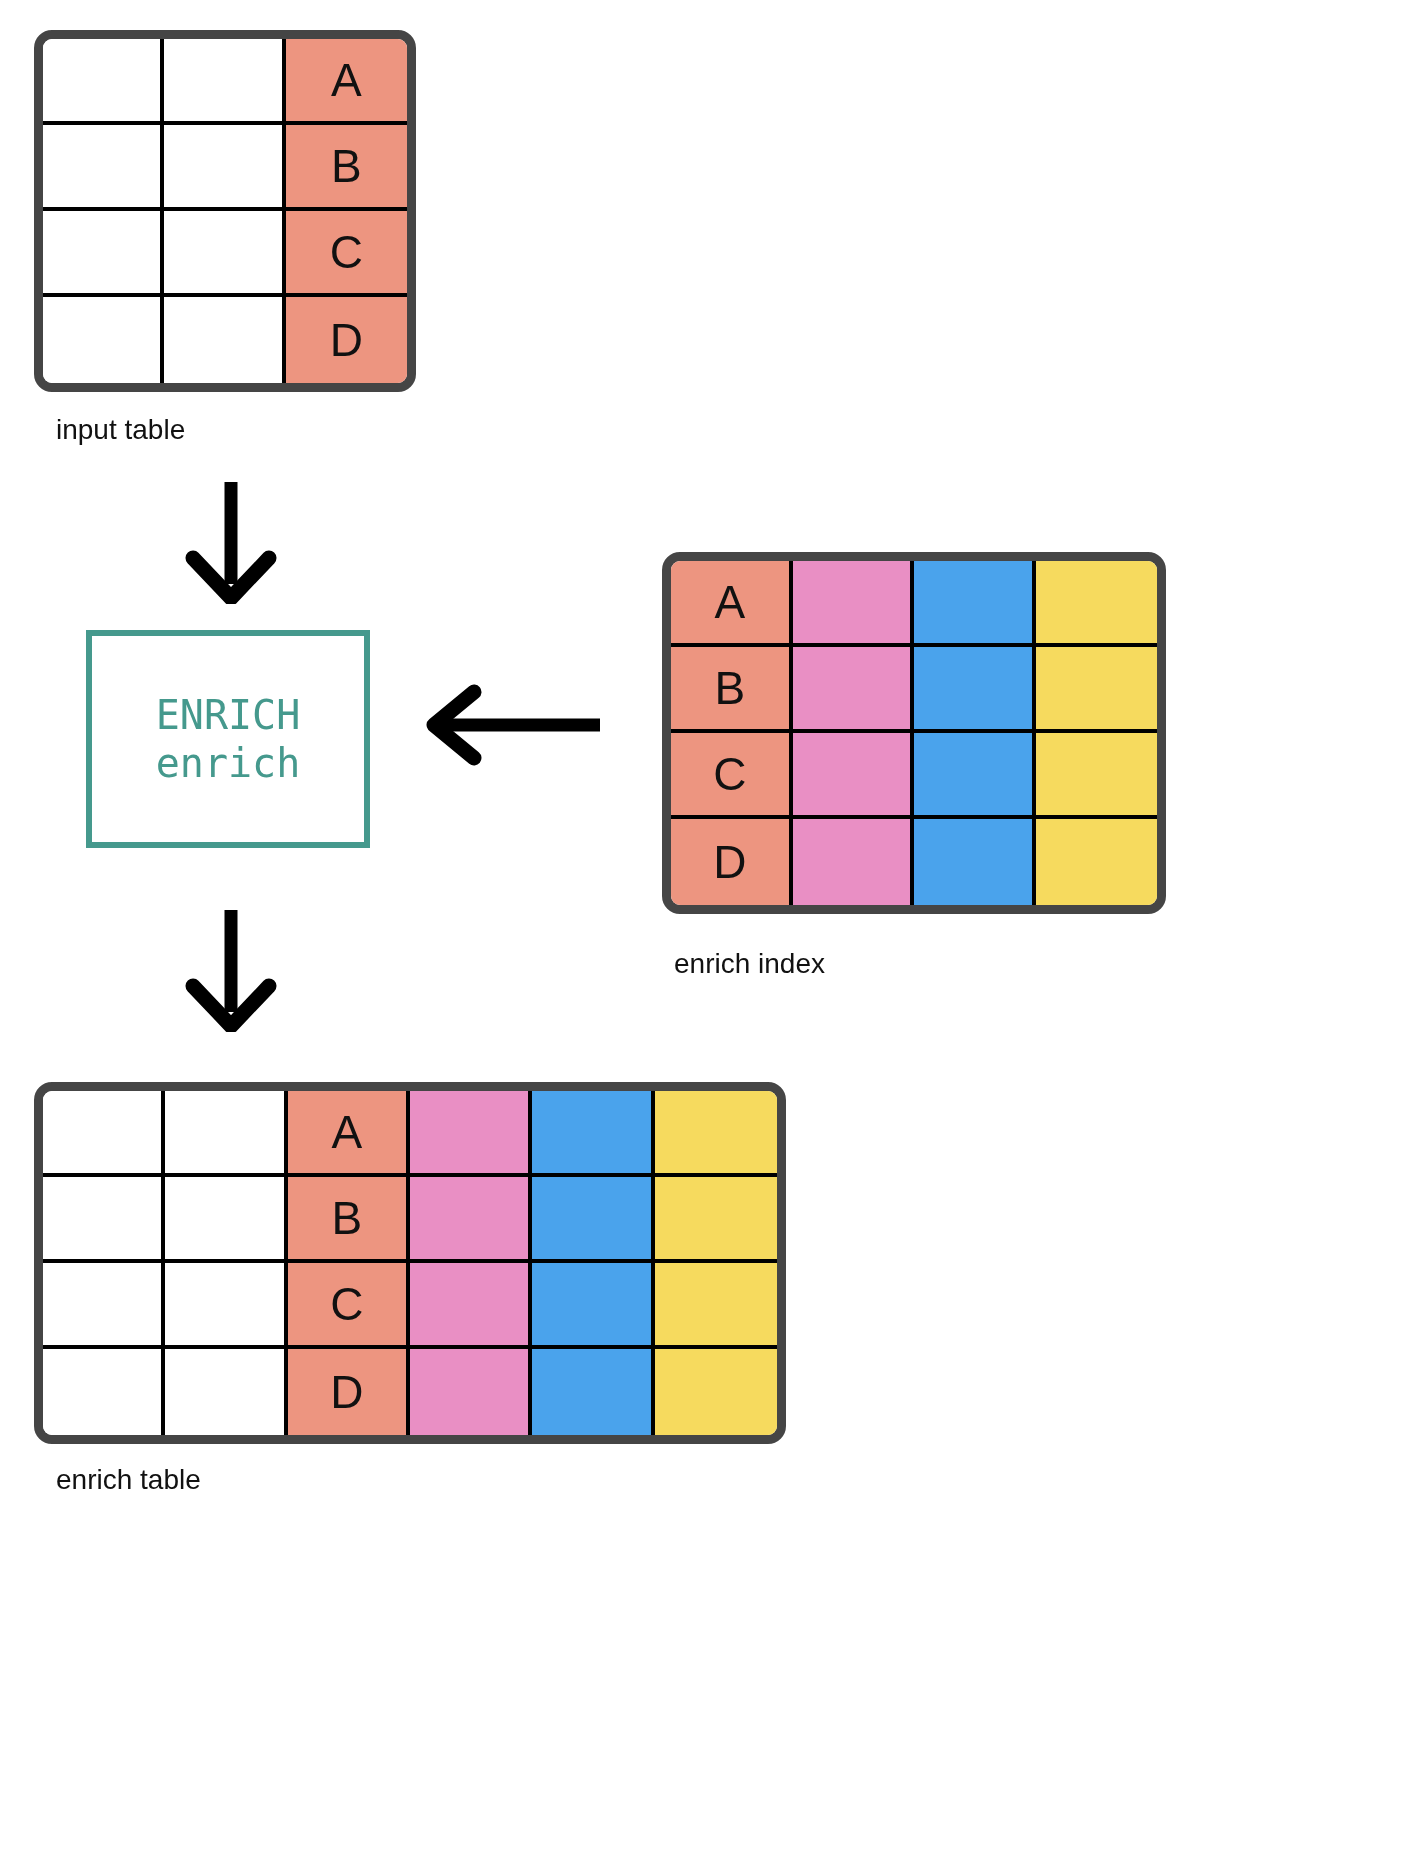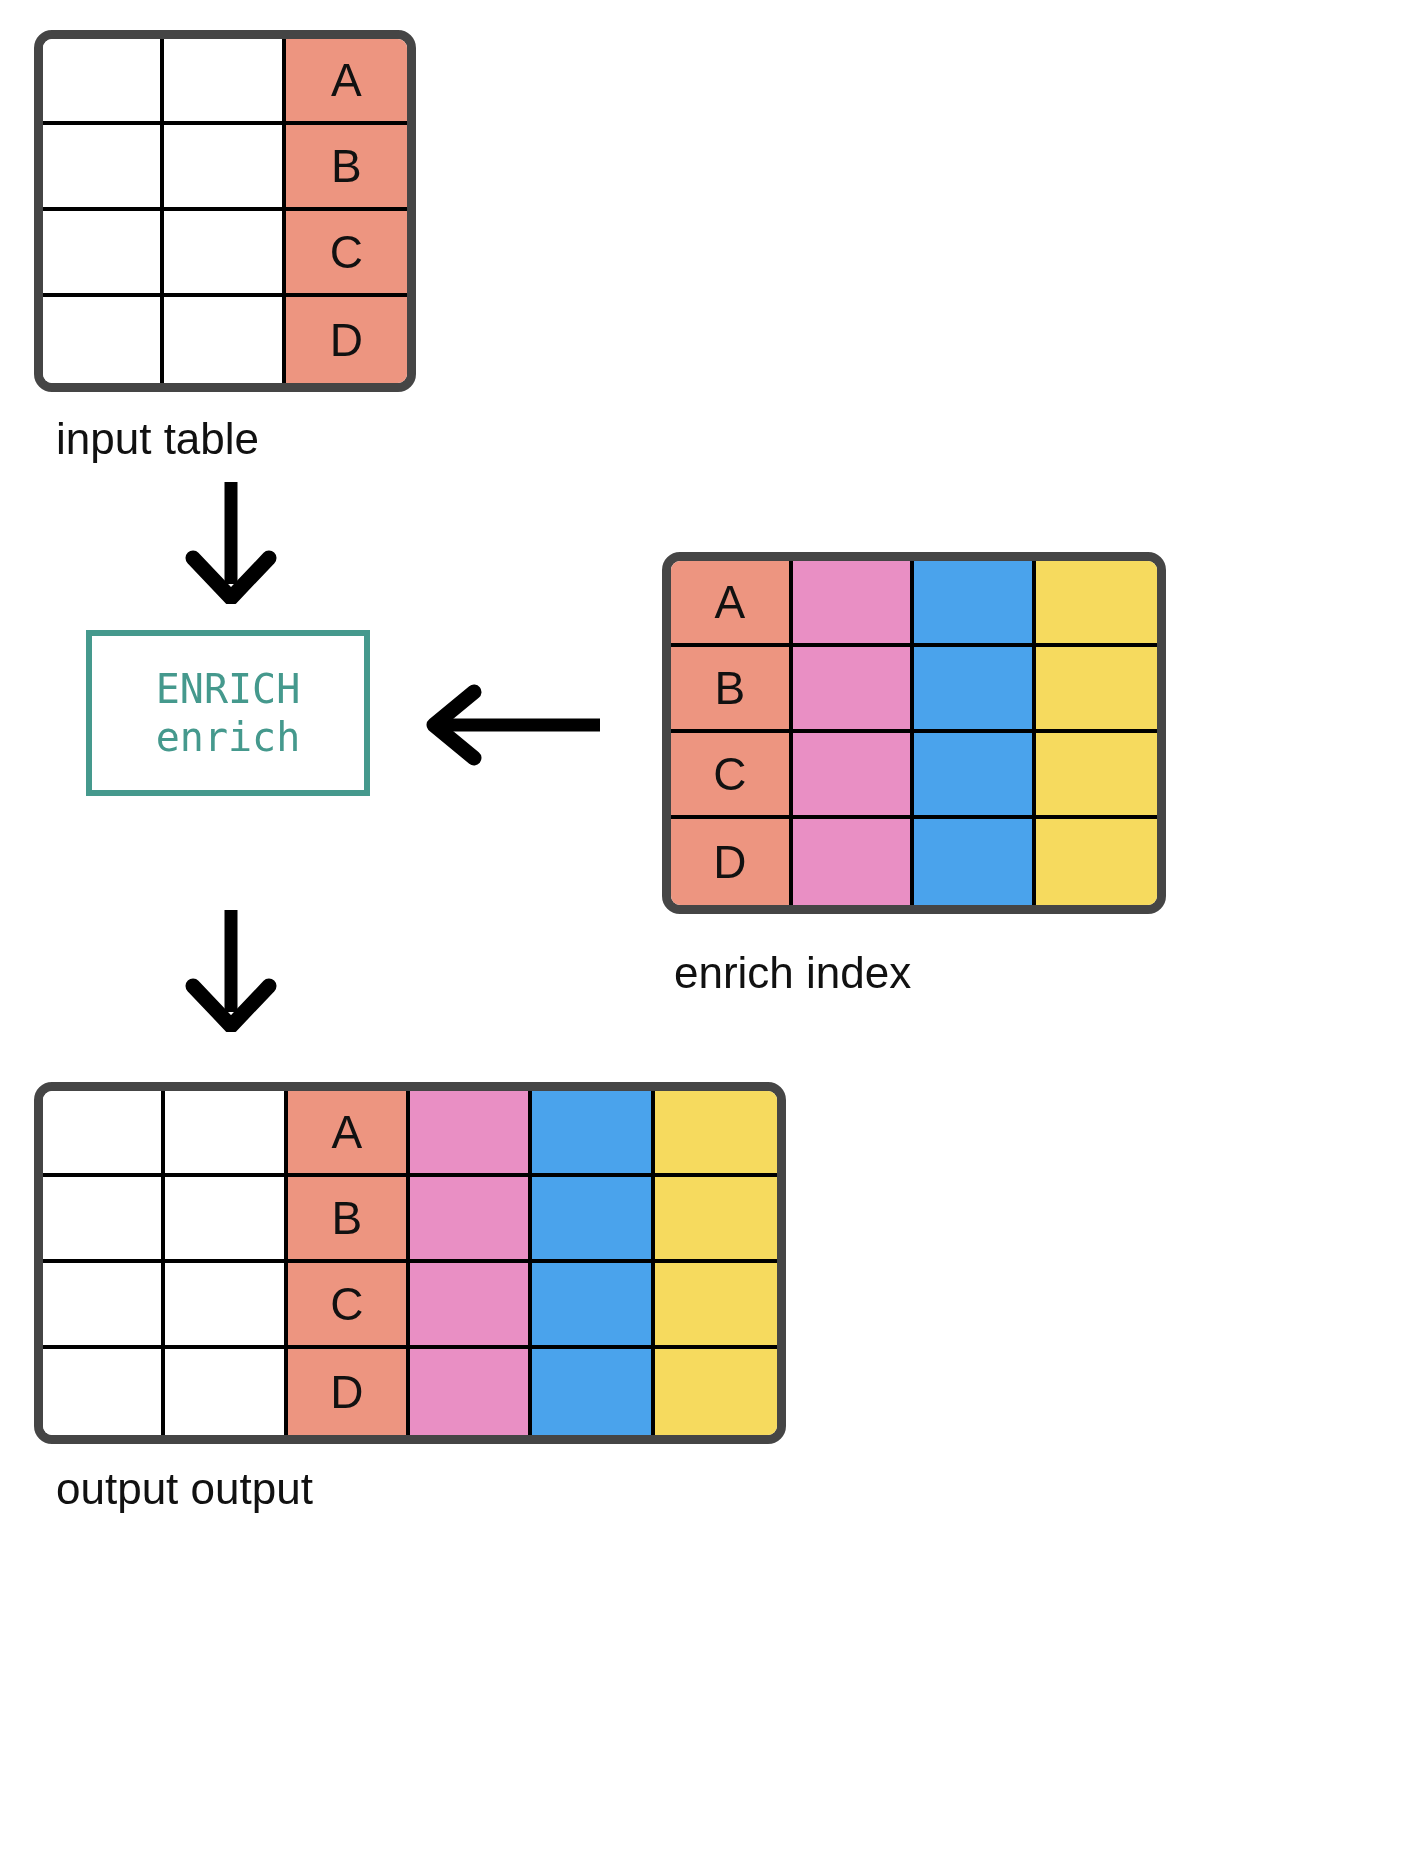--- a/index.html
+++ b/index.html
@@ -57,33 +57,33 @@
   
   #output-table{
     left:34px;top:1082px;width:752px;height:362px;
     grid-template-columns:1fr 1fr 1fr 1fr 1fr 1fr;
     grid-template-rows:1fr 1fr 1fr 1fr;
   }
 
   
   .caption{
     position:absolute;
-    font-size:44px;
+    font-size:28px;
     color:#111111;
     white-space:nowrap;
     letter-spacing:0px;
   }
   #caption-input {left:56px;top:414px;}
   #caption-enrich{left:674px;top:948px;}
   #caption-output{left:56px;top:1464px;}
 
   
   #enrich-box{
     position:absolute;
-    left:86px;top:630px;width:284px;height:166px;
+    left:86px;top:630px;width:284px;height:218px;
     box-sizing:border-box;
     border:6px solid #45998d;
     background:#ffffff;
     display:flex;
     flex-direction:column;
     align-items:center;
     justify-content:center;
     gap:2px;
   }
   .enrich-line{
@@ -198,15 +198,15 @@
     <div class="cell c-yellow lastcol"></div>
 
     <div class="cell c-white lastrow"></div>
     <div class="cell c-white lastrow"></div>
     <div class="cell c-salmon lastrow">D</div>
     <div class="cell c-pink lastrow"></div>
     <div class="cell c-blue lastrow"></div>
     <div class="cell c-yellow lastcol lastrow"></div>
   </div>
 
-  <div class="caption" id="caption-output">output output</div>
+  <div class="caption" id="caption-output">enrich table</div>
 
 </div>
 
 </body></html>

